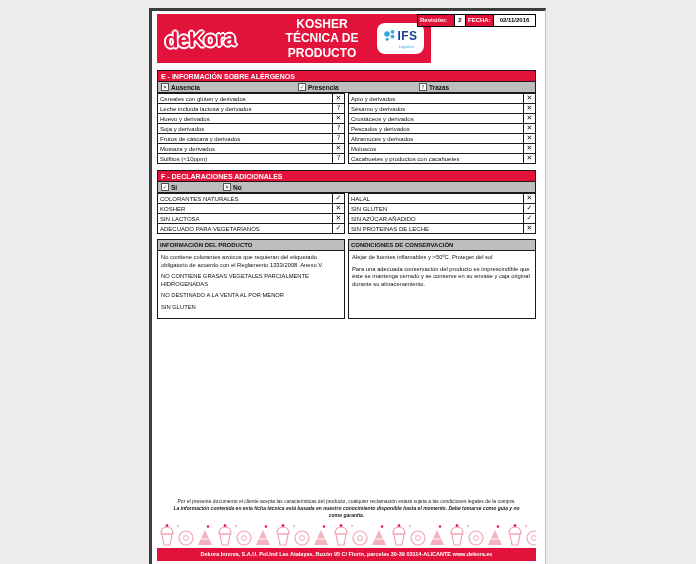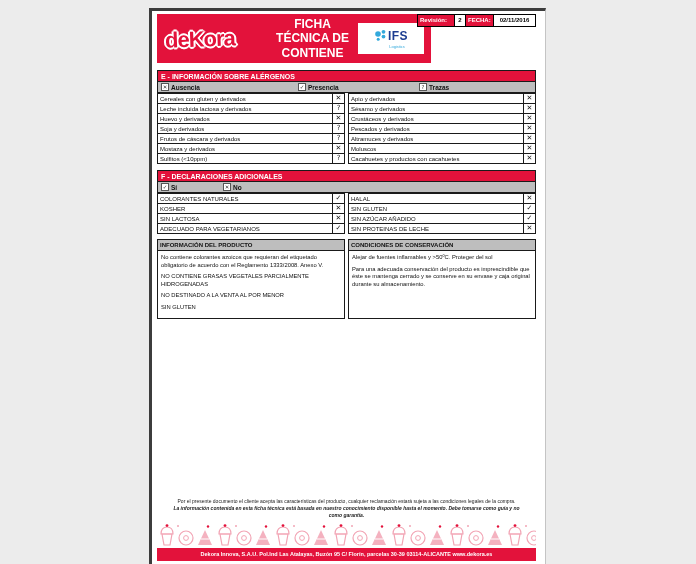--- a/index.html
+++ b/index.html
@@ -16,21 +16,21 @@
     position:absolute;left:149px;top:8px;width:397px;height:556px;background:#fff;
     border-left:3px solid #3C3C3C;border-top:3px solid #3C3C3C;border-right:1px solid #C4C4C4;
     padding:3px 9px 0 5px;display:flex;flex-direction:column;
   }
   
   .header{position:relative;height:50px;margin-bottom:6px;flex:none;}
   .banner{position:absolute;left:0;top:0;width:274px;height:49px;background:var(--red);display:flex;align-items:center;}
   .logo{margin-left:8px;width:102px;font-size:22px;font-weight:bold;letter-spacing:-1px;color:var(--red);transform:rotate(-2deg);
     text-shadow:-1px -1px 0 #fff,1px -1px 0 #fff,-1px 1px 0 #fff,1px 1px 0 #fff,-2px 0 0 #fff,2px 0 0 #fff,0 -2px 0 #fff,0 2px 0 #fff;}
   .title{flex:1;text-align:center;color:#fff;font-weight:bold;font-size:12px;line-height:1.2;padding:0 2px;}
-  .ifs-box{width:66px;height:31px;background:#fff;border-radius:0;margin-right:7px;display:flex;flex-direction:column;align-items:center;justify-content:center;flex:none;}
+  .ifs-box{width:47px;height:31px;background:#fff;border-radius:8px;margin-right:7px;display:flex;flex-direction:column;align-items:center;justify-content:center;flex:none;}
   .ifs-row{display:flex;align-items:center;gap:1px;}
   .ifs-name{font-size:12px;font-weight:bold;color:var(--navy);letter-spacing:.5px;}
   .ifs-sub{font-size:4px;color:var(--ifsblue);line-height:1;margin-top:1px;margin-left:12px;}
   .rev-table{position:absolute;right:0;top:0;display:flex;height:13px;border:1px solid #000;}
   .rev-cell{font-size:6px;line-height:11px;padding:0 2px;border-left:1px solid #000;overflow:hidden;white-space:nowrap;}
   .rev-cell:first-child{border-left:none;}
   .rev-label{background:var(--red);color:#fff;font-weight:bold;}
   .rev-value{background:#fff;color:#000;font-weight:bold;text-align:center;}
   .rv1{width:36px;} .rv2{width:11px;} .rv3{width:28px;} .rv4{width:42px;}
   
@@ -67,21 +67,21 @@
 </style>
 </head>
 <body>
 
 <div class="viewport">
   <div class="page">
 
     <div class="header">
       <div class="banner">
         <div class="logo">deKora</div>
-        <div class="title">FICHA TÉCNICA DE CONTIENE</div>
+        <div class="title">KOSHER TÉCNICA DE PRODUCTO</div>
         <div class="ifs-box">
           <div class="ifs-row">
             <svg width="13" height="15" viewBox="0 0 13 15">
               <circle cx="4" cy="5" r="2.8" fill="#33A9DC"></circle>
               <circle cx="9.5" cy="2.8" r="1.9" fill="#33A9DC"></circle>
               <circle cx="9.5" cy="7.6" r="1.9" fill="#33A9DC"></circle>
               <circle cx="4.2" cy="10.3" r="1.5" fill="#33A9DC"></circle>
             </svg>
             <span class="ifs-name">IFS</span>
           </div>

